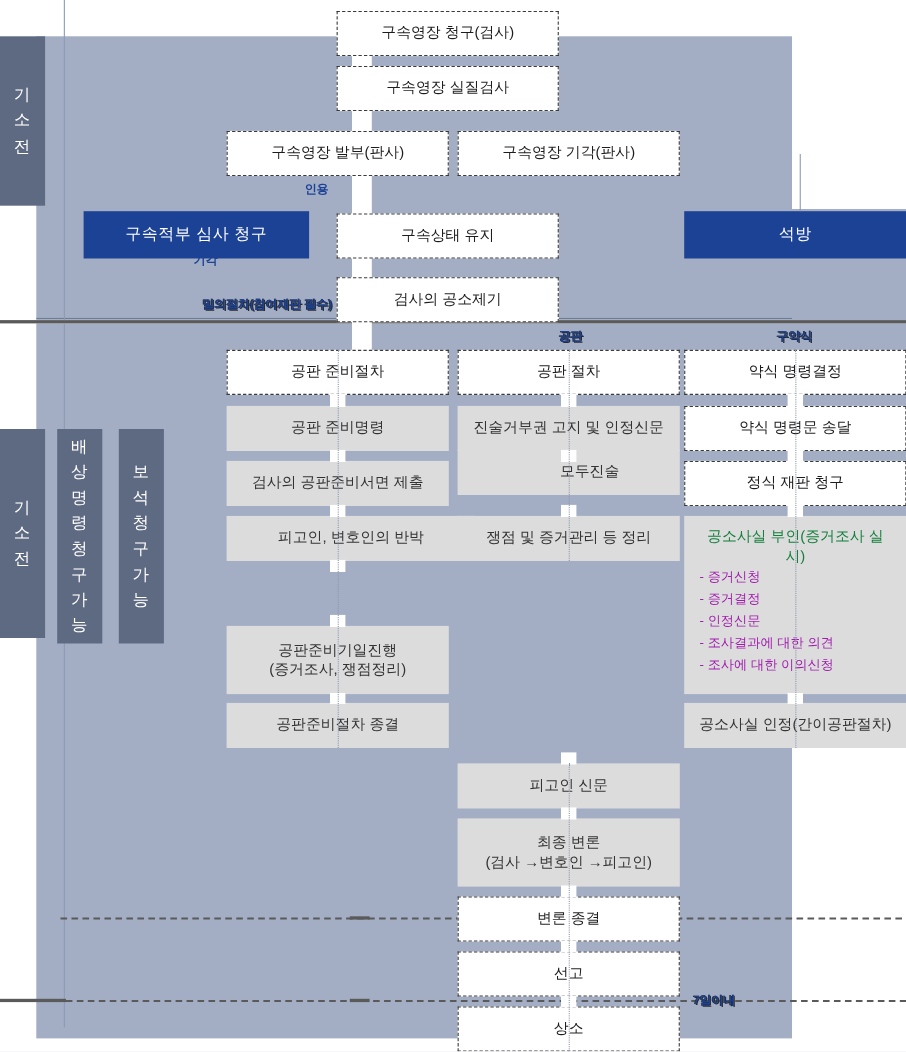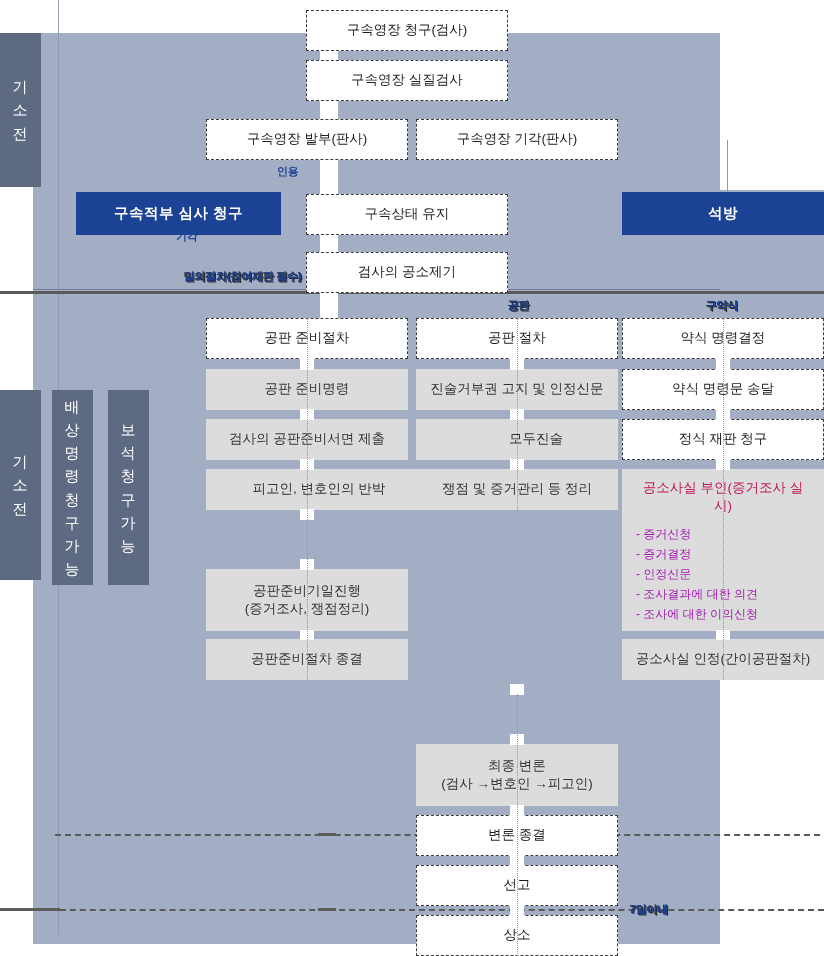--- a/index.html
+++ b/index.html
@@ -55,36 +55,35 @@
   }
   .box.grey{
     background:#dcdcdc;
     border:none;
     color:#333333;
   }
   .box.navy{
     background:#1c4296;
     border:none;
     color:#ffffff;
-    font-weight:bold;
+    font-weight:normal;
     font-size:14.5px;
     letter-spacing:.5px;
   }
   .box.listbox{
     display:block;
     text-align:left;
     padding:10px 14px;
     font-size:13px;
   }
   .listbox .lb-title{
     display:block;
     text-align:center;
     font-size:13.5px;
-    color:#be185d;
-    margin-bottom:10px;
+    color:#15803d;
   }
   .listbox ul{margin:0;padding:0;list-style:none;}
   .listbox li{
     font-size:12px;
     color:#a21caf;
     line-height:1.65;
     white-space:nowrap;
   }
   
   .lbl{
@@ -184,23 +183,24 @@
   <div class="conn-v" style="left:300px;top:409px;width:14px;height:11px;"></div>
   <div class="conn-v" style="left:300px;top:459px;width:14px;height:11px;"></div>
   <div class="conn-v" style="left:300px;top:509px;width:14px;height:11px;"></div>
   <div class="conn-v" style="left:300px;top:559px;width:14px;height:11px;"></div>
   <div class="conn-v" style="left:300px;top:630px;width:14px;height:10px;"></div>
   <div class="conn-dot" style="left:307px;top:318px;height:362px;"></div>
 
   <div class="box dashed" style="left:416px;top:318px;width:202px;height:41px;">공판 절차</div>
 
   <div class="box grey" style="left:416px;top:369px;width:202px;height:41px;">진술거부권 고지 및 인정신문</div>
-  <div class="box grey" style="left:416px;top:419px;width:202px;height:41px;padding-left:44px;">모두진술</div>
+  <div class="box grey" style="left:416px;top:409px;width:202px;height:41px;padding-left:44px;">모두진술</div>
   <div class="box grey" style="left:416px;top:469px;width:202px;height:41px;">쟁점 및 증거관리 등 정리</div>
 
+  <div class="box grey" style="left:416px;top:694px;width:202px;height:41px;">피고인 신문</div>
   <div class="box grey" style="left:416px;top:744px;width:202px;height:62px;white-space:pre-line;">최종 변론
 (검사 →변호인 →피고인)</div>
 
   <div class="box dashed" style="left:416px;top:815px;width:202px;height:41px;">변론 종결</div>
   <div class="box dashed" style="left:416px;top:865px;width:202px;height:41px;">선고</div>
   <div class="box dashed" style="left:416px;top:915px;width:202px;height:41px;">상소</div>
 
   <div class="conn-v" style="left:510px;top:358px;width:14px;height:12px;"></div>
   <div class="conn-v" style="left:510px;top:409px;width:14px;height:11px;"></div>
   <div class="conn-v" style="left:510px;top:459px;width:14px;height:11px;"></div>

